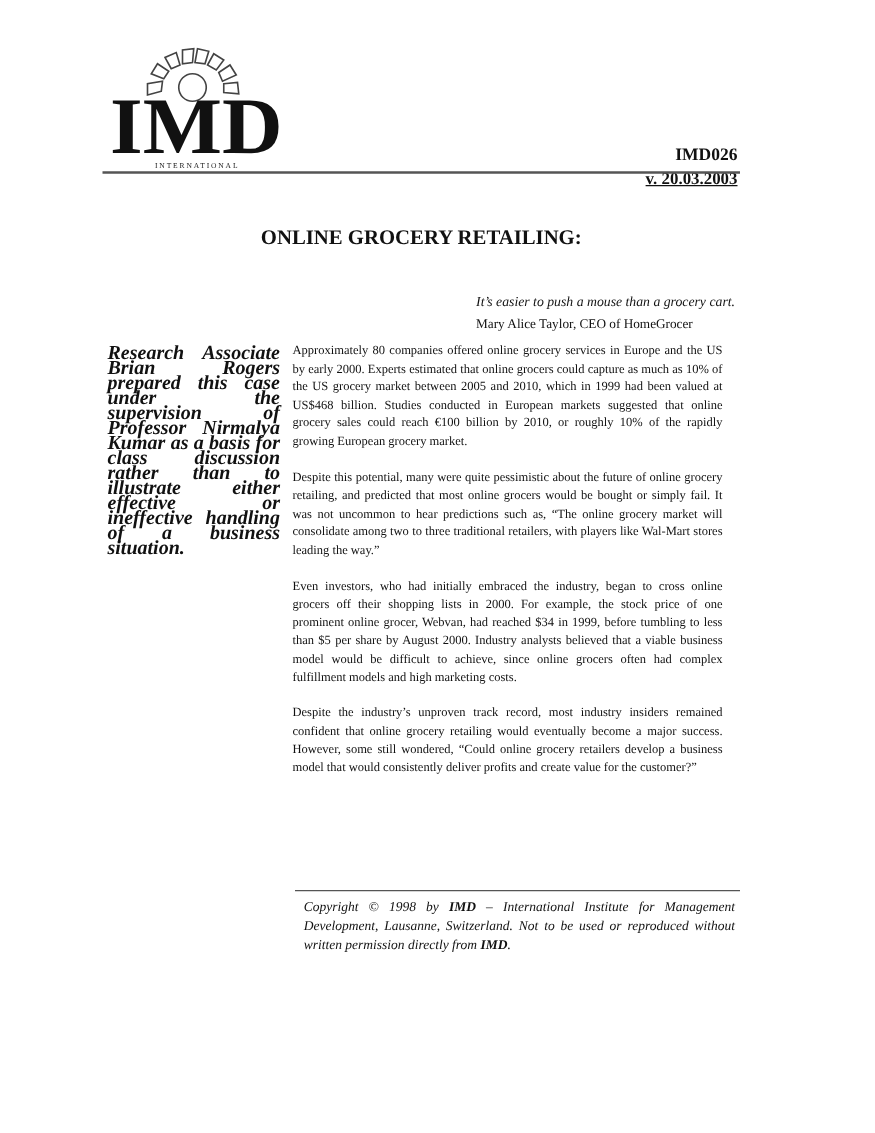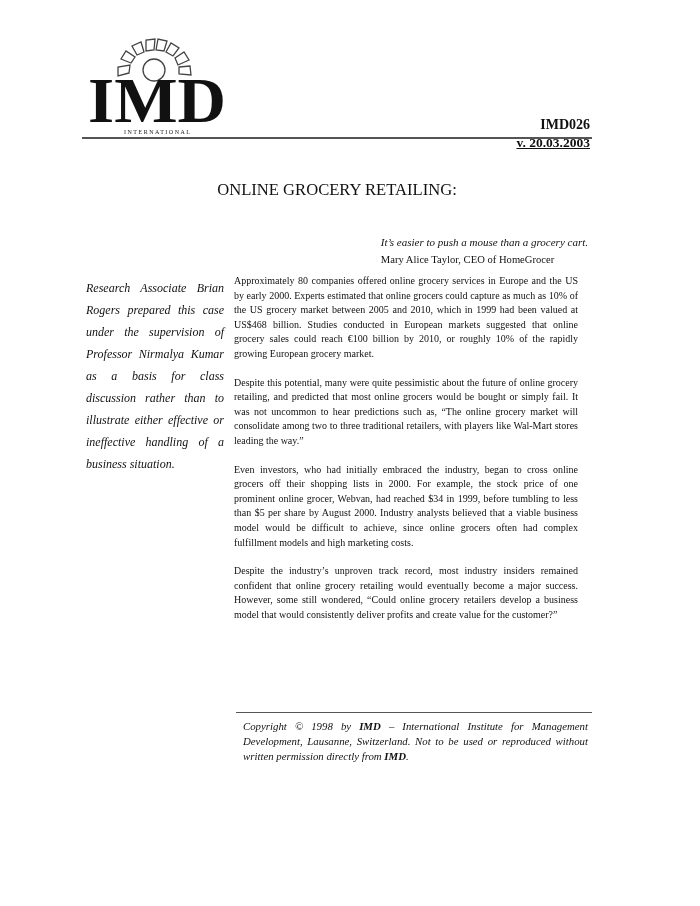--- a/index.html
+++ b/index.html
@@ -11,28 +11,28 @@
 
   .doc-code { position: absolute; right: 110px; top: 104px; text-align: right;
               font-weight: bold; }
   .doc-code .code { font-size: 14px; line-height: 18px; margin-top: 12px; }
   .doc-code .ver { font-size: 13.5px; line-height: 18px; text-decoration: underline; }
 
   .header-rule { position: absolute; left: 82px; top: 137px; width: 510px; height: 0;
                  border-top: 2px solid #555; }
 
   .title { position: absolute; left: 82px; top: 180px; width: 510px; text-align: center;
-           font-weight: normal; font-size: 16.6px; line-height: 20px; }
+           font-weight: bold; font-size: 16.6px; line-height: 20px; }
 
   .epigraph { position: absolute; right: 112px; top: 235px; text-align: left; }
   .epigraph .quote { font-style: italic; font-size: 11px; line-height: 15px; }
   .epigraph .attr { font-size: 10.6px; line-height: 16px; margin-top: 2px; margin-right: 18px; }
 
   .sidebar-note { position: absolute; left: 86px; top: 277px; width: 138px;
-                  font-style: italic; font-size: 12px; line-height: 22px; text-align: justify; }
+                  font-style: italic; font-size: 16px; line-height: 12px; text-align: justify; font-weight: bold; }
 
   .body-text { position: absolute; left: 234px; top: 274px; width: 344px;
                font-size: 10px; line-height: 14.6px; text-align: justify; }
   .body-text p { margin: 0 0 14px 0; }
 
   .footer-rule { position: absolute; left: 236px; top: 712px; width: 356px; height: 0;
                  border-top: 1.5px solid #555; }
   .copyright { position: absolute; left: 243px; top: 719px; width: 345px;
                font-style: italic; font-size: 10.8px; line-height: 15px; text-align: justify; }
   .copyright b { font-weight: bold; }

